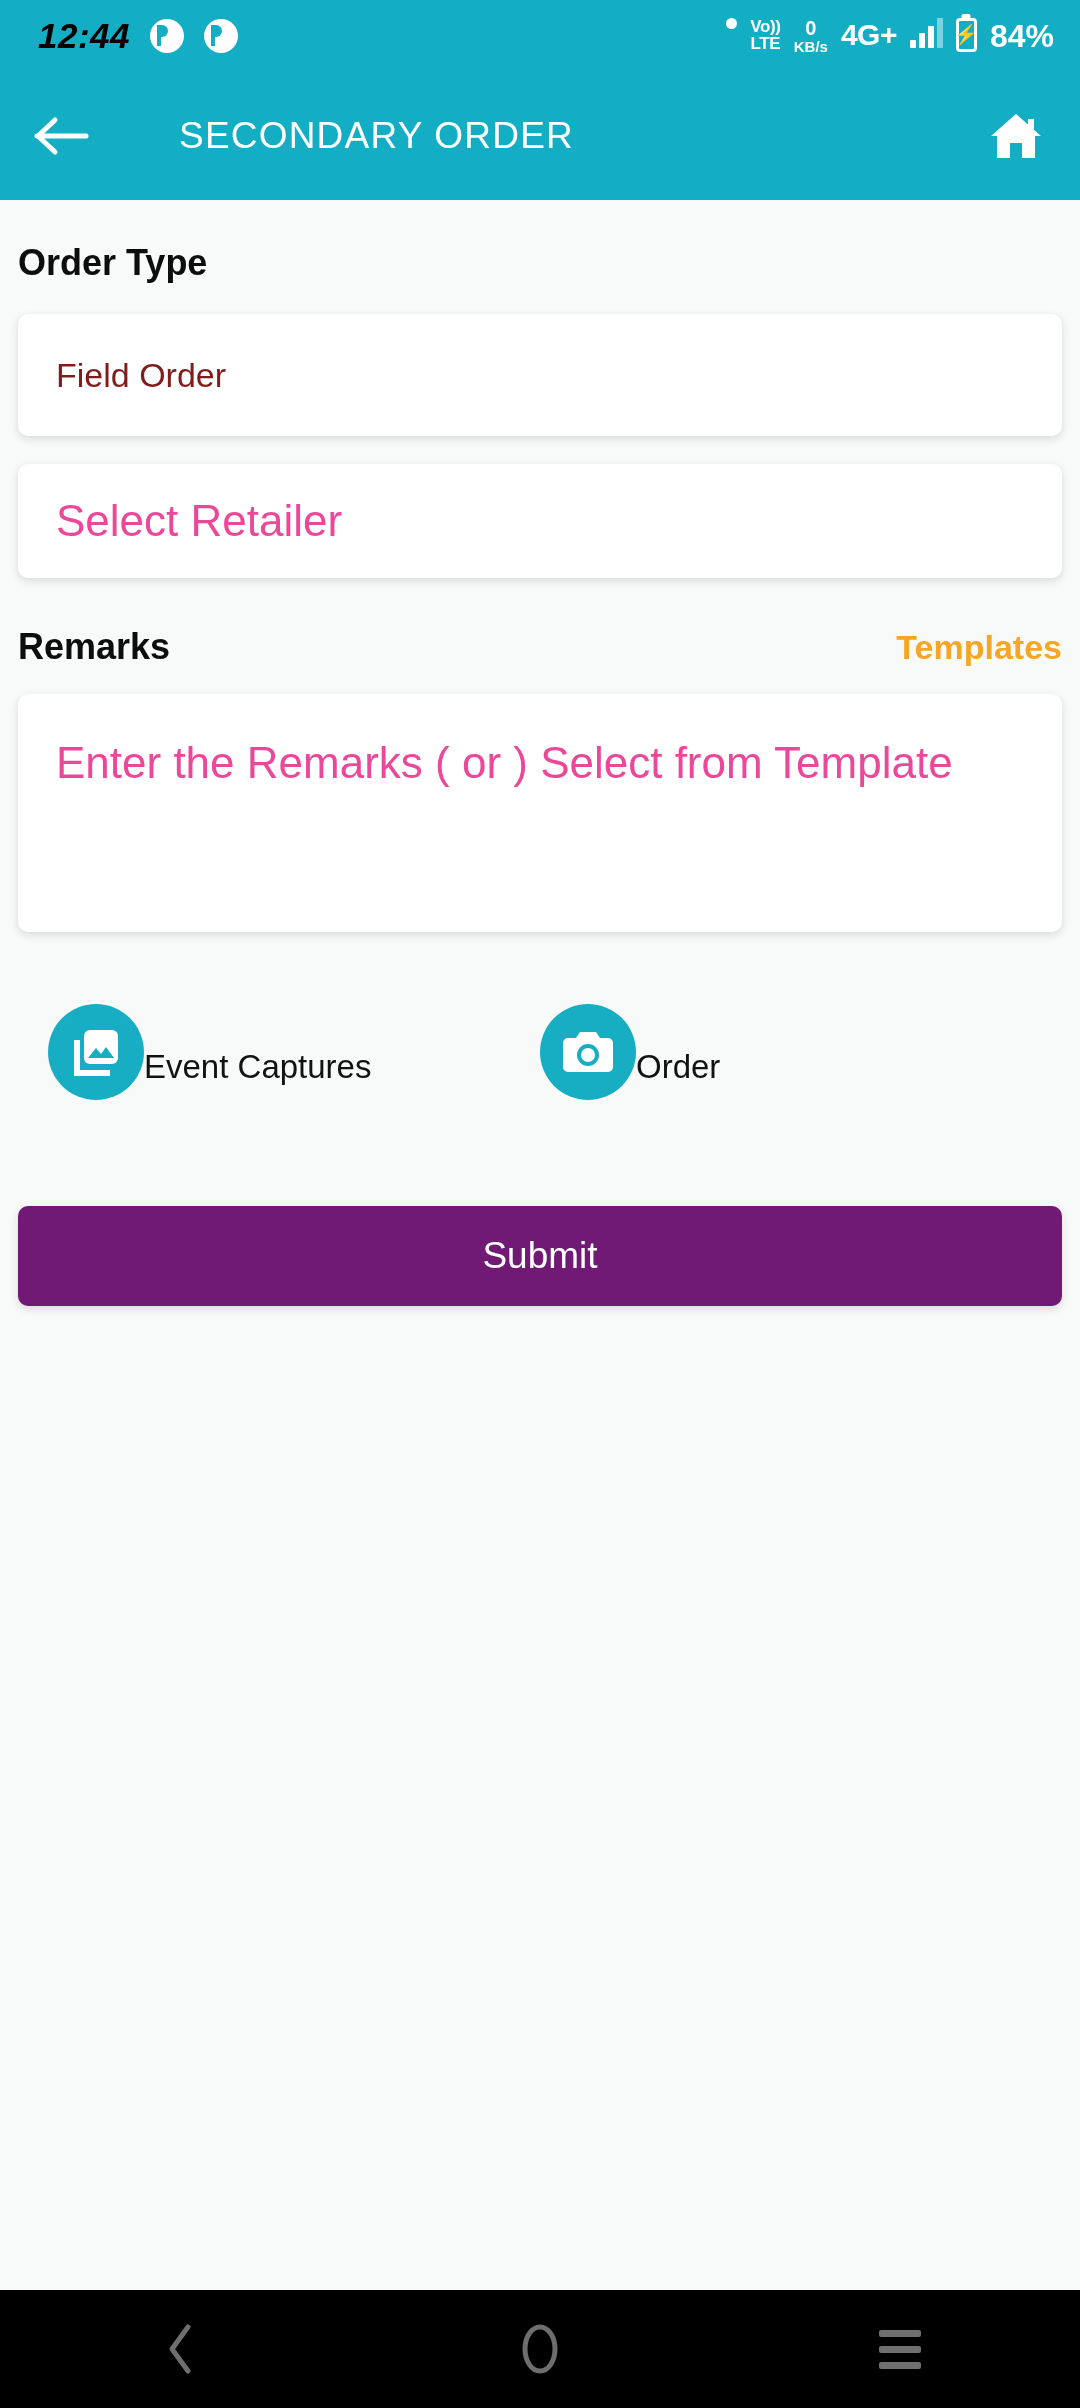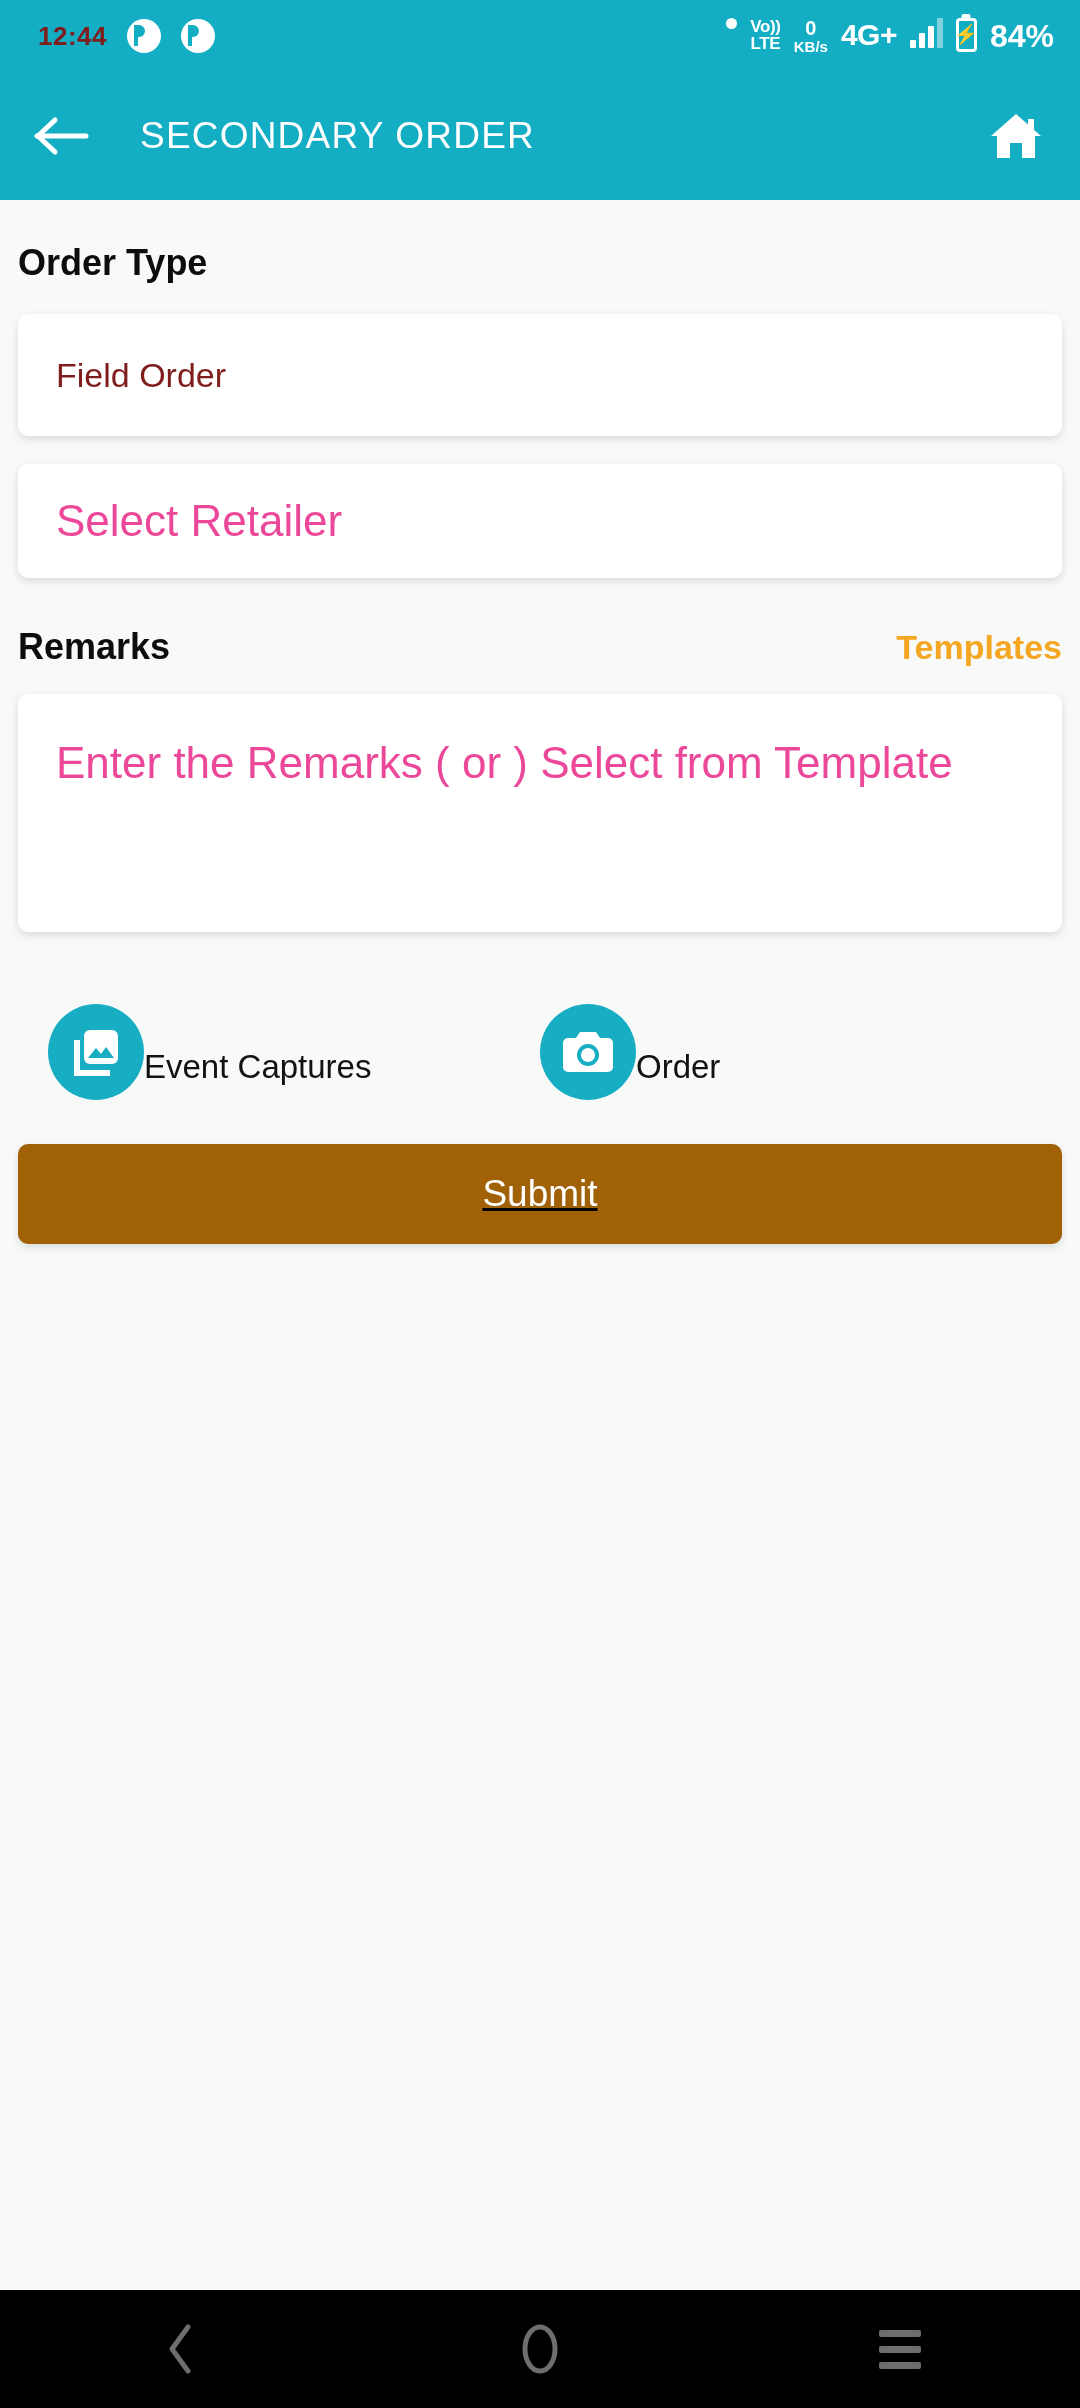--- a/index.html
+++ b/index.html
@@ -28,24 +28,25 @@
     justify-content: space-between;
     padding: 0 26px 0 38px;
     flex: none;
   }
   .status-left {
     display: flex;
     align-items: center;
     gap: 20px;
   }
   .status-time {
-    color: #7f1d1d;
-    font-size: 26px;
+    color: #000000;
+    font-size: 35px;
     font-weight: 700;
     letter-spacing: 0.5px;
+    font-style: italic;
   }
   .notif-dot-icon {
     width: 34px; height: 34px;
     border-radius: 50%;
     background: #ffffff;
     position: relative;
     display: inline-block;
   }
   .notif-dot-icon::after {
     content: "";
@@ -140,20 +141,21 @@
   }
 
   
   .app-bar {
     height: 128px;
     background: #14aec4;
     display: flex;
     align-items: center;
     padding: 0 34px 0 30px;
     flex: none;
+    gap: 39px;
   }
   .back-arrow-icon {
     width: 64px; height: 64px;
     display: flex;
     align-items: center;
     justify-content: center;
     cursor: pointer;
   }
   .app-bar-title {
     color: #ffffff;
@@ -253,32 +255,31 @@
     justify-content: center;
   }
   .action-label {
     margin-top: 30px;
     font-size: 33px;
     color: #121212;
   }
 
   
   .submit-button {
-    margin-top: 44px;
+    margin-top: 106px;
     height: 100px;
-    background: #a16207;
+    background: #701a75;
     border-radius: 10px;
     display: flex;
     align-items: center;
     justify-content: center;
     box-shadow: 0 3px 8px rgba(0,0,0,0.12);
     cursor: pointer;
     border: none;
     width: 100%;
-    text-decoration: underline;
   }
   .submit-label {
     color: #ffffff;
     font-size: 37px;
   }
 
   
   .nav-bar {
     height: 118px;
     background: #000000;

